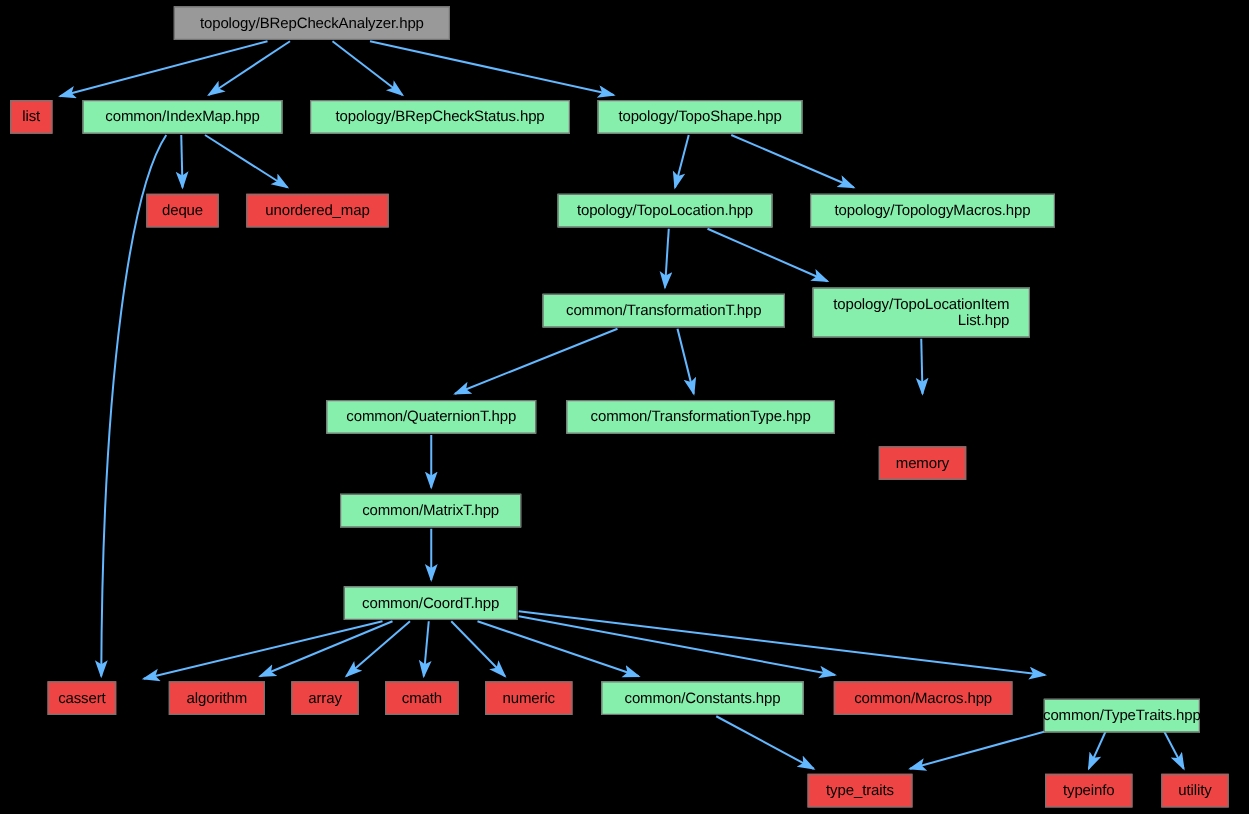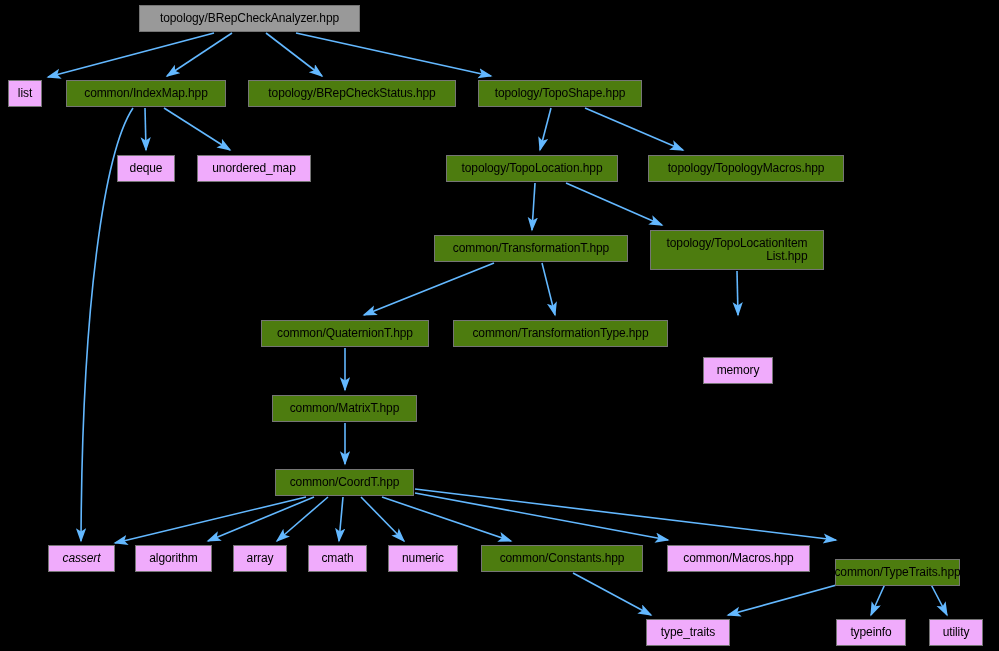--- a/index.html
+++ b/index.html
@@ -34,22 +34,22 @@
     align-items: center;
     justify-content: center;
     text-align: center;
     font-family: "Liberation Sans", sans-serif;
     font-size: 12px;
     line-height: 13px;
     color: #000000;
     white-space: pre-line;
     letter-spacing: -0.1px;
   }
-  .node.fill-white { background: #4d7c0f; }
-  .node.fill-light { background: #f0abfc; }
+  .node.fill-white { background: #86efac; }
+  .node.fill-light { background: #ef4444; }
   .node.fill-dark  { background: #999999; }
 </style>
 </head>
 <body>
 
 <div id="graph-root">
 
   <svg id="edge-layer" width="999" height="651" viewBox="0 0 999 651" xmlns="http://www.w3.org/2000/svg">
     <defs>
       <marker id="arrow" markerWidth="10" markerHeight="10" refX="8" refY="3.2" orient="auto" markerUnits="strokeWidth">
@@ -99,21 +99,21 @@
       <div class="node fill-white" style="left: 446px; top: 155px; width: 172px; height: 27px; text-align: center;">topology/TopoLocation.hpp</div>
       <div class="node fill-white" style="left: 648px; top: 155px; width: 196px; height: 27px;">topology/TopologyMacros.hpp</div>
       <div class="node fill-white" style="left: 434px; top: 235px; width: 194px; height: 27px;">common/TransformationT.hpp</div>
       <div class="node fill-white" style="left: 650px; top: 230px; width: 174px; height: 40px; text-align: right;">topology/TopoLocationItem
 List.hpp</div>
       <div class="node fill-white" style="left: 261px; top: 320px; width: 168px; height: 27px;">common/QuaternionT.hpp</div>
       <div class="node fill-white" style="left: 453px; top: 320px; width: 215px; height: 27px;">common/TransformationType.hpp</div>
       <div class="node fill-light" style="left: 703px; top: 320px; width: 70px; height: 27px; margin-top: 37px;">memory</div>
       <div class="node fill-white" style="left: 272px; top: 395px; width: 145px; height: 27px;">common/MatrixT.hpp</div>
       <div class="node fill-white" style="left: 275px; top: 469px; width: 139px; height: 27px;">common/CoordT.hpp</div>
-      <div class="node fill-light" style="left: 48px; top: 545px; width: 67px; height: 27px; font-style: italic;">cassert</div>
+      <div class="node fill-light" style="left: 38px; top: 545px; width: 55px; height: 27px;">cassert</div>
       <div class="node fill-light" style="left: 135px; top: 545px; width: 77px; height: 27px;">algorithm</div>
       <div class="node fill-light" style="left: 233px; top: 545px; width: 54px; height: 27px;">array</div>
       <div class="node fill-light" style="left: 308px; top: 545px; width: 59px; height: 27px;">cmath</div>
       <div class="node fill-light" style="left: 388px; top: 545px; width: 70px; height: 27px;">numeric</div>
       <div class="node fill-white" style="left: 481px; top: 545px; width: 162px; height: 27px;">common/Constants.hpp</div>
       <div class="node fill-light" style="left: 667px; top: 545px; width: 143px; height: 27px;">common/Macros.hpp</div>
       <div class="node fill-white" style="left: 835px; top: 559px; width: 125px; height: 27px;">common/TypeTraits.hpp</div>
       <div class="node fill-light" style="left: 646px; top: 619px; width: 84px; height: 27px;">type_traits</div>
       <div class="node fill-light" style="left: 836px; top: 619px; width: 70px; height: 27px;">typeinfo</div>
       <div class="node fill-light" style="left: 929px; top: 619px; width: 54px; height: 27px;">utility</div>

